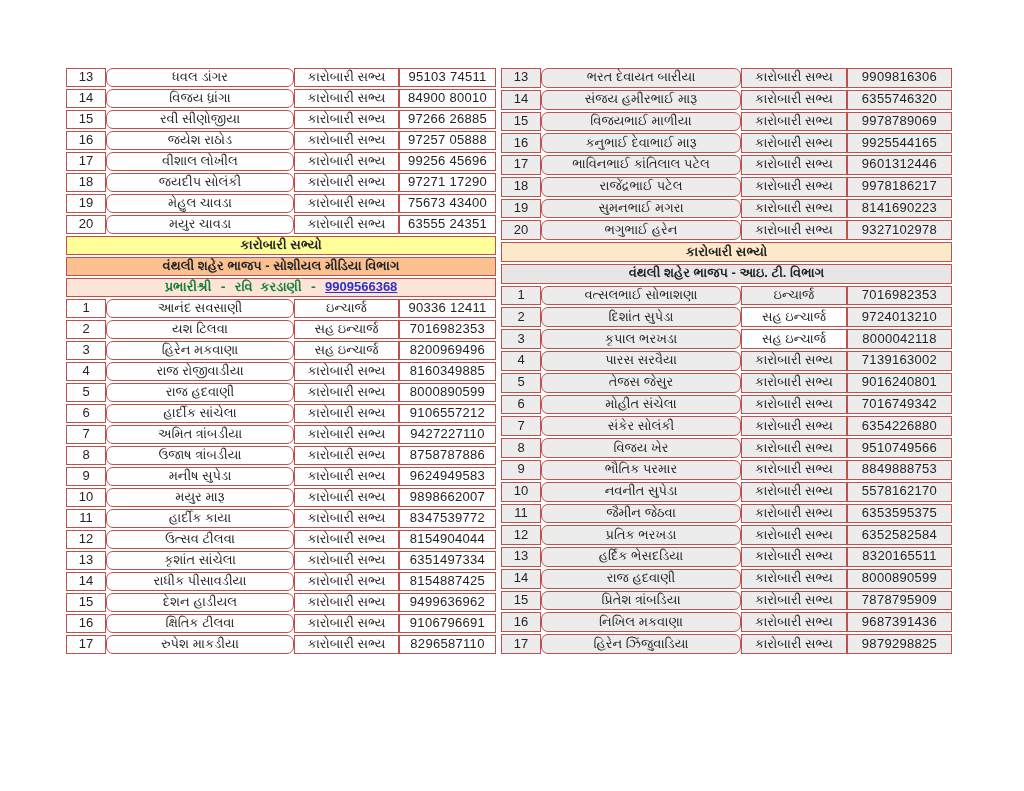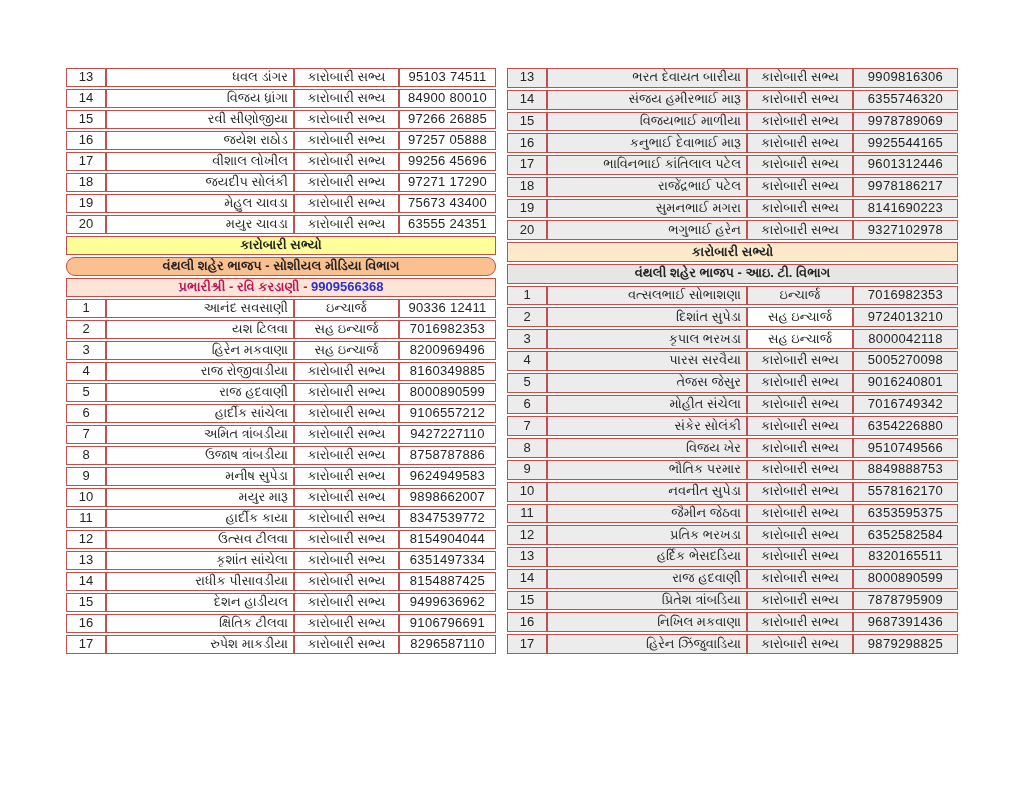--- a/index.html
+++ b/index.html
@@ -6,42 +6,42 @@
   html, body {
     margin: 0; padding: 0;
     width: 1024px; height: 791px;
     background: #ffffff;
     font-family: "Liberation Sans", sans-serif;
   }
   .sheet {
     position: absolute;
     left: 66px; top: 66px;
     display: flex;
-    gap: 11px;
+    gap: 5px;
   }
   table.member-table {
     border-collapse: separate;
     border-spacing: 0 2px;
     table-layout: fixed;
   }
   table.member-table td {
     border: 1px solid #c0504d;
     font-size: 13px;
     color: #242424;
     height: 19px;
     padding: 0 5px;
     overflow: hidden;
     white-space: nowrap;
     background: #ffffff;
     line-height: 1.15;
   }
   table.right-table td { background: #ececec; }
 
   td.no    { text-align: center; font-size: 12.5px; }
-  td.name  { text-align: right; }
+  td.name  { text-align: center; border-radius: 7px; }
   td.role  { text-align: center; }
   td.phone { text-align: center; font-size: 13.5px; letter-spacing: 0.3px; margin-left: 28px; }
 
   
   table.left-table  col.c-no    { width: 40px; }
   table.left-table  col.c-name  { width: 188px; }
   table.left-table  col.c-role  { width: 105px; }
   table.left-table  col.c-phone { width: 97px; }
   
   table.right-table col.c-no    { width: 40px; }
@@ -58,28 +58,28 @@
     color: #1a1a1a;
   }
   td.hdr-title { font-size: 16.5px; }
   td.hdr-incharge {
     text-align: center;
     font-weight: bold;
     font-size: 13.5px;
     height: 20px;
   }
   .left-table  td.band-group    { background: #ffff99; }
-  .left-table  td.band-title    { background: #fac090; border-radius: 9px; }
+  .left-table  td.band-title    { background: #fac090; }
   .left-table  td.band-incharge { background: #fce4d6; }
   .right-table td.band-group    { background: #fbe9ca; }
   .right-table td.band-title    { background: #e7e6e4; }
   .right-table td.band-incharge { background: #f2f1ef; }
 
-  .incharge-name  { color: #be185d; }
-  .incharge-phone { color: #2f2fd0; }
+  .incharge-name  { color: #15803d; font-family: Liberation Mono, monospace; }
+  .incharge-phone { color: #2f2fd0; text-decoration: underline; }
 
   
   .right-table tbody.members-body tr:nth-child(2) td.role,
   .right-table tbody.members-body tr:nth-child(3) td.role { background: #ffffff; }
 </style>
 </head>
 <body>
 
 <div class="sheet">
 
@@ -340,21 +340,21 @@
         <tr>
           <td class="no">3</td>
           <td class="name">કૃપાલ ભરખડા</td>
           <td class="role">સહ ઇન્ચાર્જ</td>
           <td class="phone">8000042118</td>
         </tr>
         <tr>
           <td class="no">4</td>
           <td class="name">પારસ સરવૈયા</td>
           <td class="role">કારોબારી સભ્ય</td>
-          <td class="phone">5005270098</td>
+          <td class="phone">7139163002</td>
         </tr>
         <tr>
           <td class="no">5</td>
           <td class="name">તેજસ જેસુર</td>
           <td class="role">કારોબારી સભ્ય</td>
           <td class="phone">9016240801</td>
         </tr>
         <tr>
           <td class="no">6</td>
           <td class="name">મોહીત સંચેલા</td>

